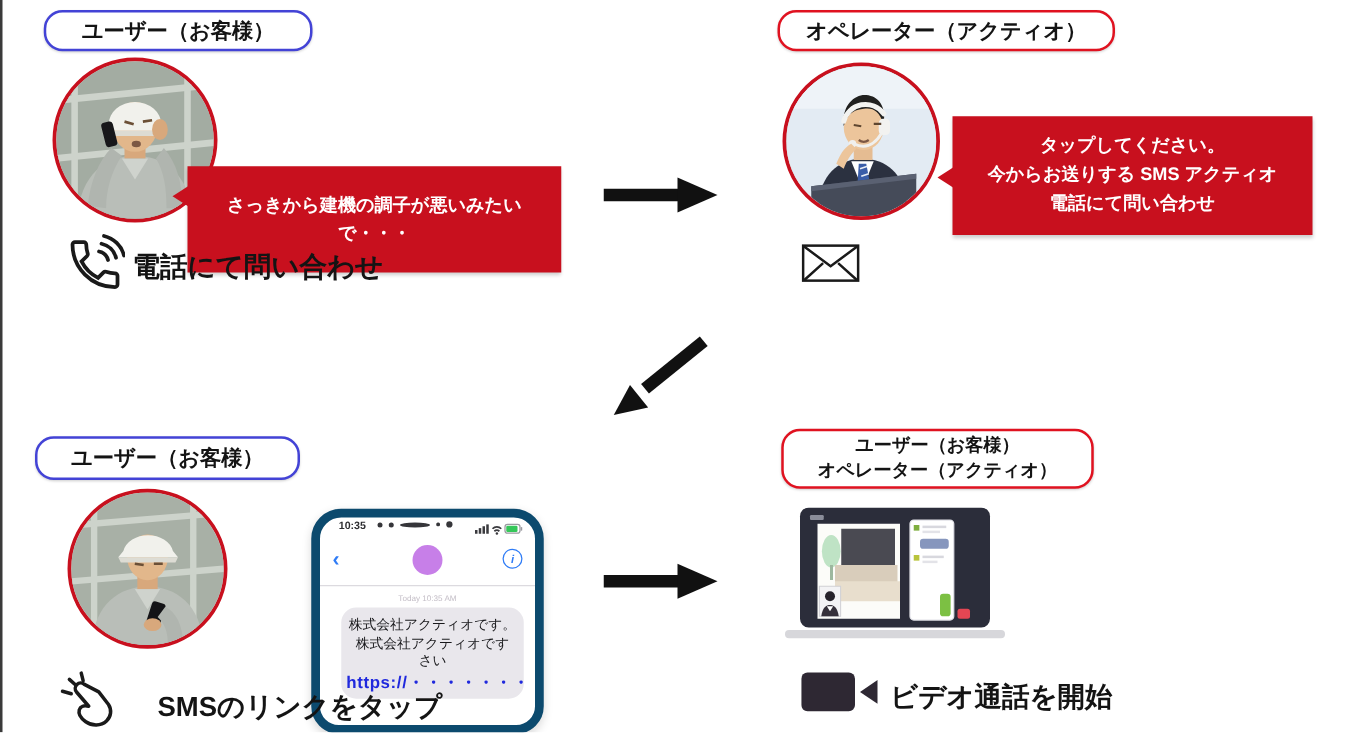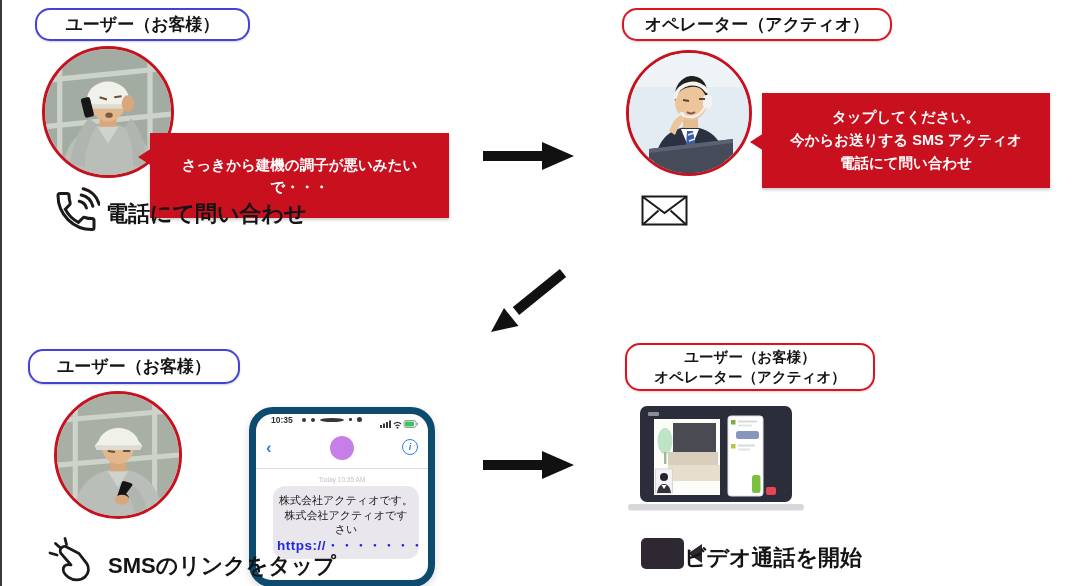--- a/index.html
+++ b/index.html
@@ -232,21 +232,21 @@
     </div>
   </div>
 
   <div class="icon" style="left:46px;top:536px;width:60px;height:50px;">
     <svg viewBox="0 0 60 50" width="60" height="50" fill="none" stroke="#1a1a1a" stroke-width="2.8" stroke-linecap="round" stroke-linejoin="round">
       <path d="M4 17 L11 19 M9.5 7.5 L14.5 12 M19 2.5 L20.5 8.5"></path>
       <path d="M21.5 11.5 a4.4 4.4 0 0 0 -6.3 6.1 L25 29 c-3.8 -1 -6.8 .2 -7.6 3 c-1 3.6 1.6 6.8 5.2 9.4 c4.8 3.4 12.2 3.6 16.6 -.6 c3.8 -3.6 4.3 -9 1.6 -13.2 L33 17.5 Z"></path>
       <path d="M25 29 L33 17.5" stroke-width="0"></path>
     </svg>
   </div>
-  <div class="caption" style="left:108px;top:551px;">SMSのリンクをタップ</div>
+  <div class="caption" style="left:126px;top:551px;">SMSのリンクをタップ</div>
 
   <div class="arrow" style="left:480px;top:450px;">
     <svg width="96" height="30">
         <line x1="3" y1="15" x2="66" y2="15" stroke="#111" stroke-width="10"></line>
     <polygon points="62,1 94,15 62,29" fill="#111"></polygon>
       </svg>
   </div>
 
   <div class="label-box label-red label-2line" style="left:625px;top:343px;width:246px;height:44px;flex-direction:column;">
     <span>ユーザー（お客様）</span>
@@ -280,14 +280,14 @@
       <rect x="0" y="98" width="176" height="6.5" rx="3.2" fill="#d7d7db"></rect>
     </svg>
   </div>
 
   <div class="icon" style="left:641px;top:536px;width:64px;height:35px;">
     <svg viewBox="0 0 64 35" width="64" height="35" fill="#2e2833">
       <rect x="0" y="2" width="43" height="31" rx="5"></rect>
       <path d="M47 17.5 L61 8 V27 Z"></path>
     </svg>
   </div>
-  <div class="caption" style="left:684px;top:543px;text-align:center;">ビデオ通話を開始</div>
+  <div class="caption" style="left:712px;top:543px;text-align:center;">ビデオ通話を開始</div>
 </div>
 
 </body></html>

